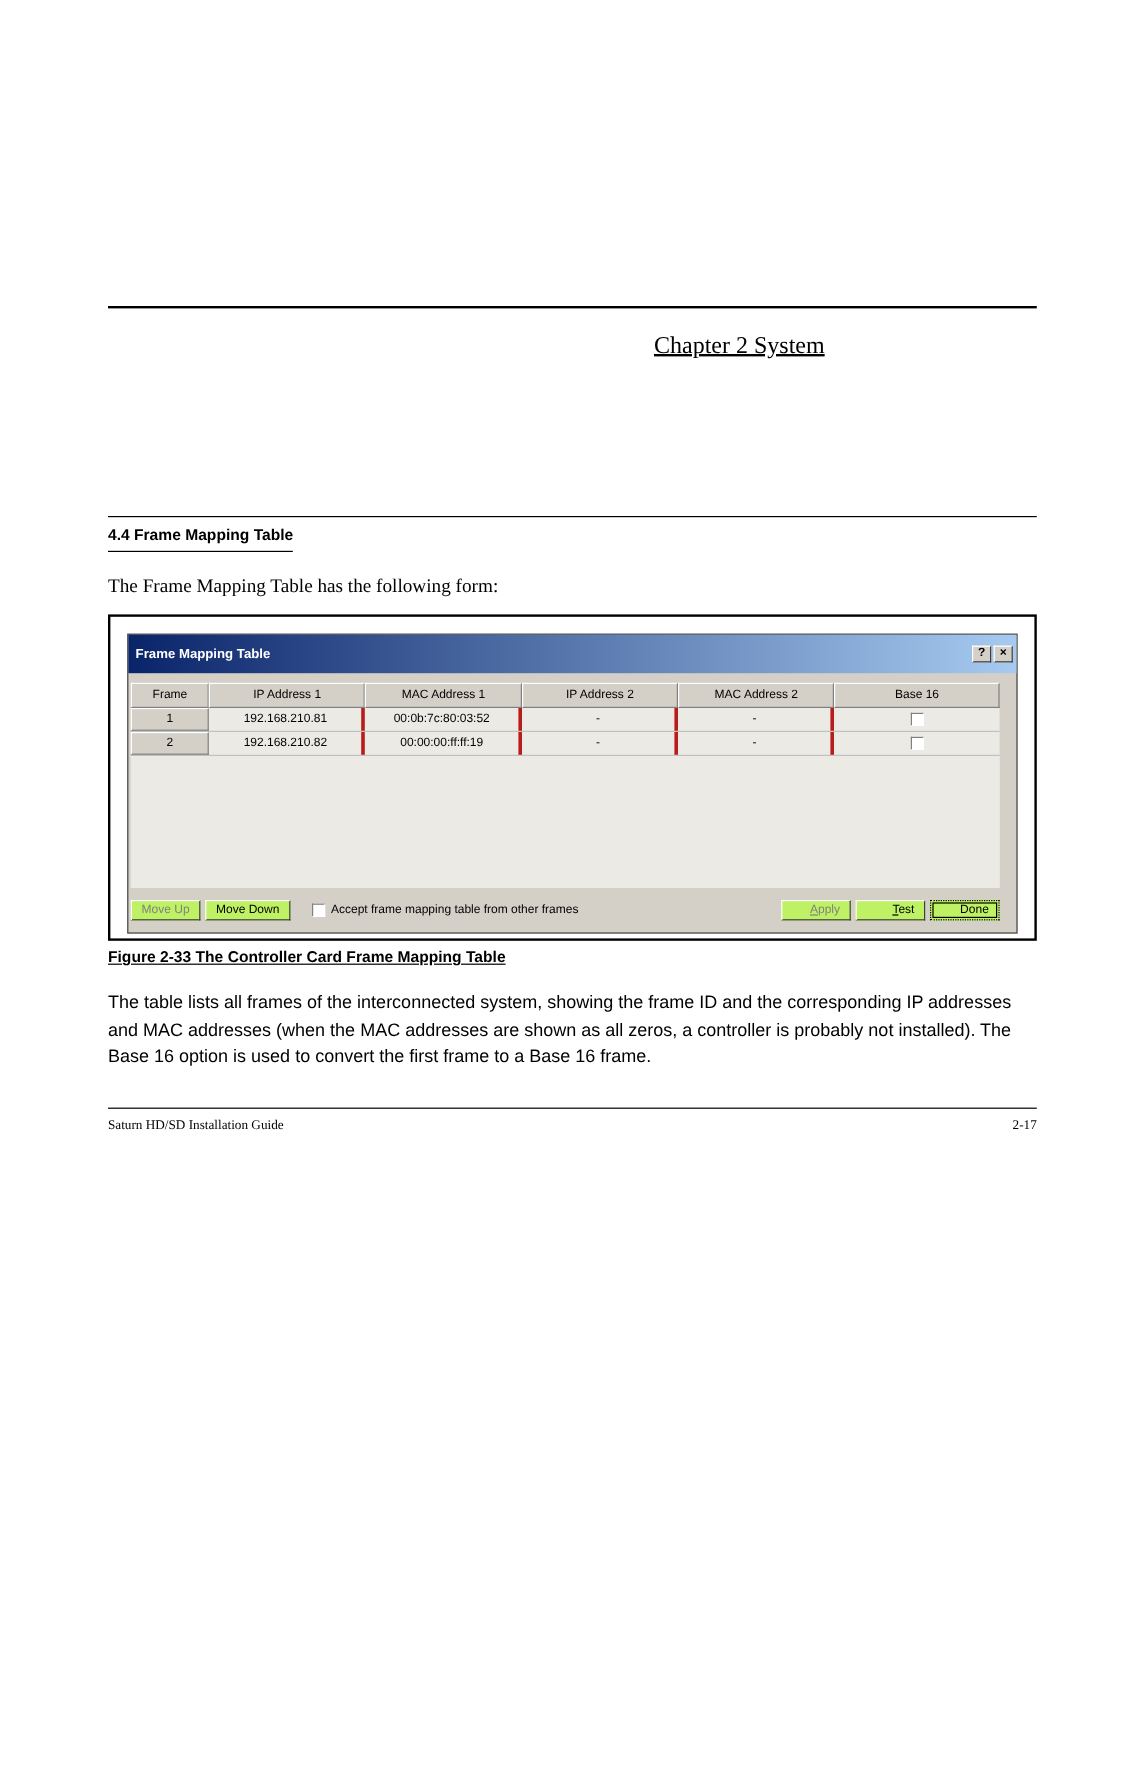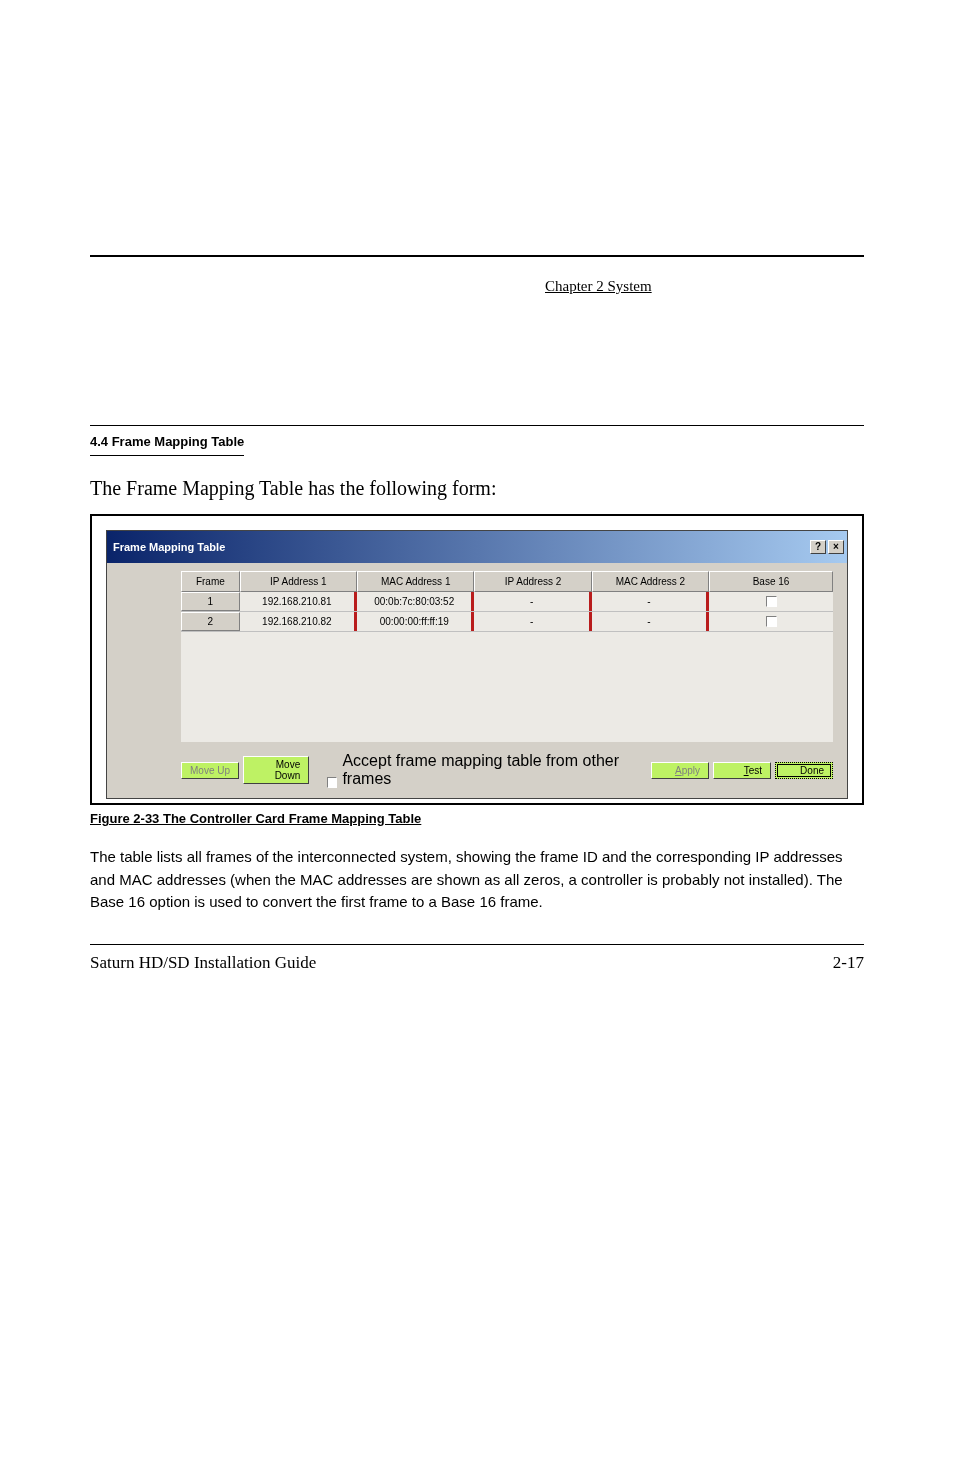--- a/index.html
+++ b/index.html
@@ -16,21 +16,21 @@
   }
   .page {
     padding: 60px 90px 40px 90px;
   }
   .header-line {
     border-top: 2px solid #000;
     margin: 195px 0 20px 0;
   }
   .chapter-link {
     font-family: "Times New Roman", serif;
-    font-size: 15px;
+    font-size: 20px;
     color: #000;
     text-decoration: underline;
     display: inline-block;
     margin-left: 455px;
     margin-bottom: 20px;
   }
   .section-divider {
     border-top: 1px solid #000;
     margin-top: 110px;
     margin-bottom: 6px;
@@ -38,21 +38,21 @@
   .section-title {
     font-family: Arial, sans-serif;
     font-size: 13px;
     font-weight: bold;
     padding-bottom: 6px;
     border-bottom: 1px solid #000;
     display: inline-block;
   }
   .section-body {
     font-family: "Times New Roman", serif;
-    font-size: 20px;
+    font-size: 16px;
     margin-top: 18px;
     margin-bottom: 12px;
     line-height: 1.4;
   }
   
   .screenshot-frame {
     border: 2px solid #000;
     padding: 14px 14px 4px 14px;
     margin: 10px 0 6px 0;
     width: 100%;
@@ -87,22 +87,21 @@
     border-bottom-color: #404040;
     color: #000;
     font-size: 10px;
     font-weight: bold;
     display: flex;
     align-items: center;
     justify-content: center;
     line-height: 1;
   }
   .dialog-body {
-    padding: 8px 14px 10px 29px;
-    margin-left: 45px;
+    padding: 8px 14px 10px 2px;
   }
   .table-head {
     display: flex;
     width: 100%;
   }
   .th {
     background: #d4d0c8;
     border: 1px solid #fff;
     border-right-color: #808080;
     border-bottom-color: #808080;
@@ -172,24 +171,24 @@
   .win-btn.disabled {
     color: #808080;
   }
   .win-btn.default {
     border: 1px dotted #000;
     outline: 1px solid #000;
     outline-offset: -3px;
   }
   .footer-check {
     display: flex;
-    align-items: flex-end;
+    align-items: center;
     gap: 5px;
     margin-left: 14px;
-    font-size: 16px;
+    font-size: 10px;
   }
   .footer-spacer {
     flex: 1;
   }
   .figure-caption {
     font-family: Arial, sans-serif;
     font-size: 13px;
     font-weight: bold;
     text-decoration: underline;
     margin-top: 4px;
@@ -203,21 +202,21 @@
   }
   .footer-divider {
     border-top: 1px solid #000;
     margin-top: 30px;
     margin-bottom: 8px;
   }
   .page-footer {
     display: flex;
     justify-content: space-between;
     font-family: "Times New Roman", serif;
-    font-size: 17px;
+    font-size: 11px;
   }
   .underline-accent {
     text-decoration: underline;
   }
 </style>
 </head>
 <body>
 
 <div class="page">
   <div class="header-line"></div>

